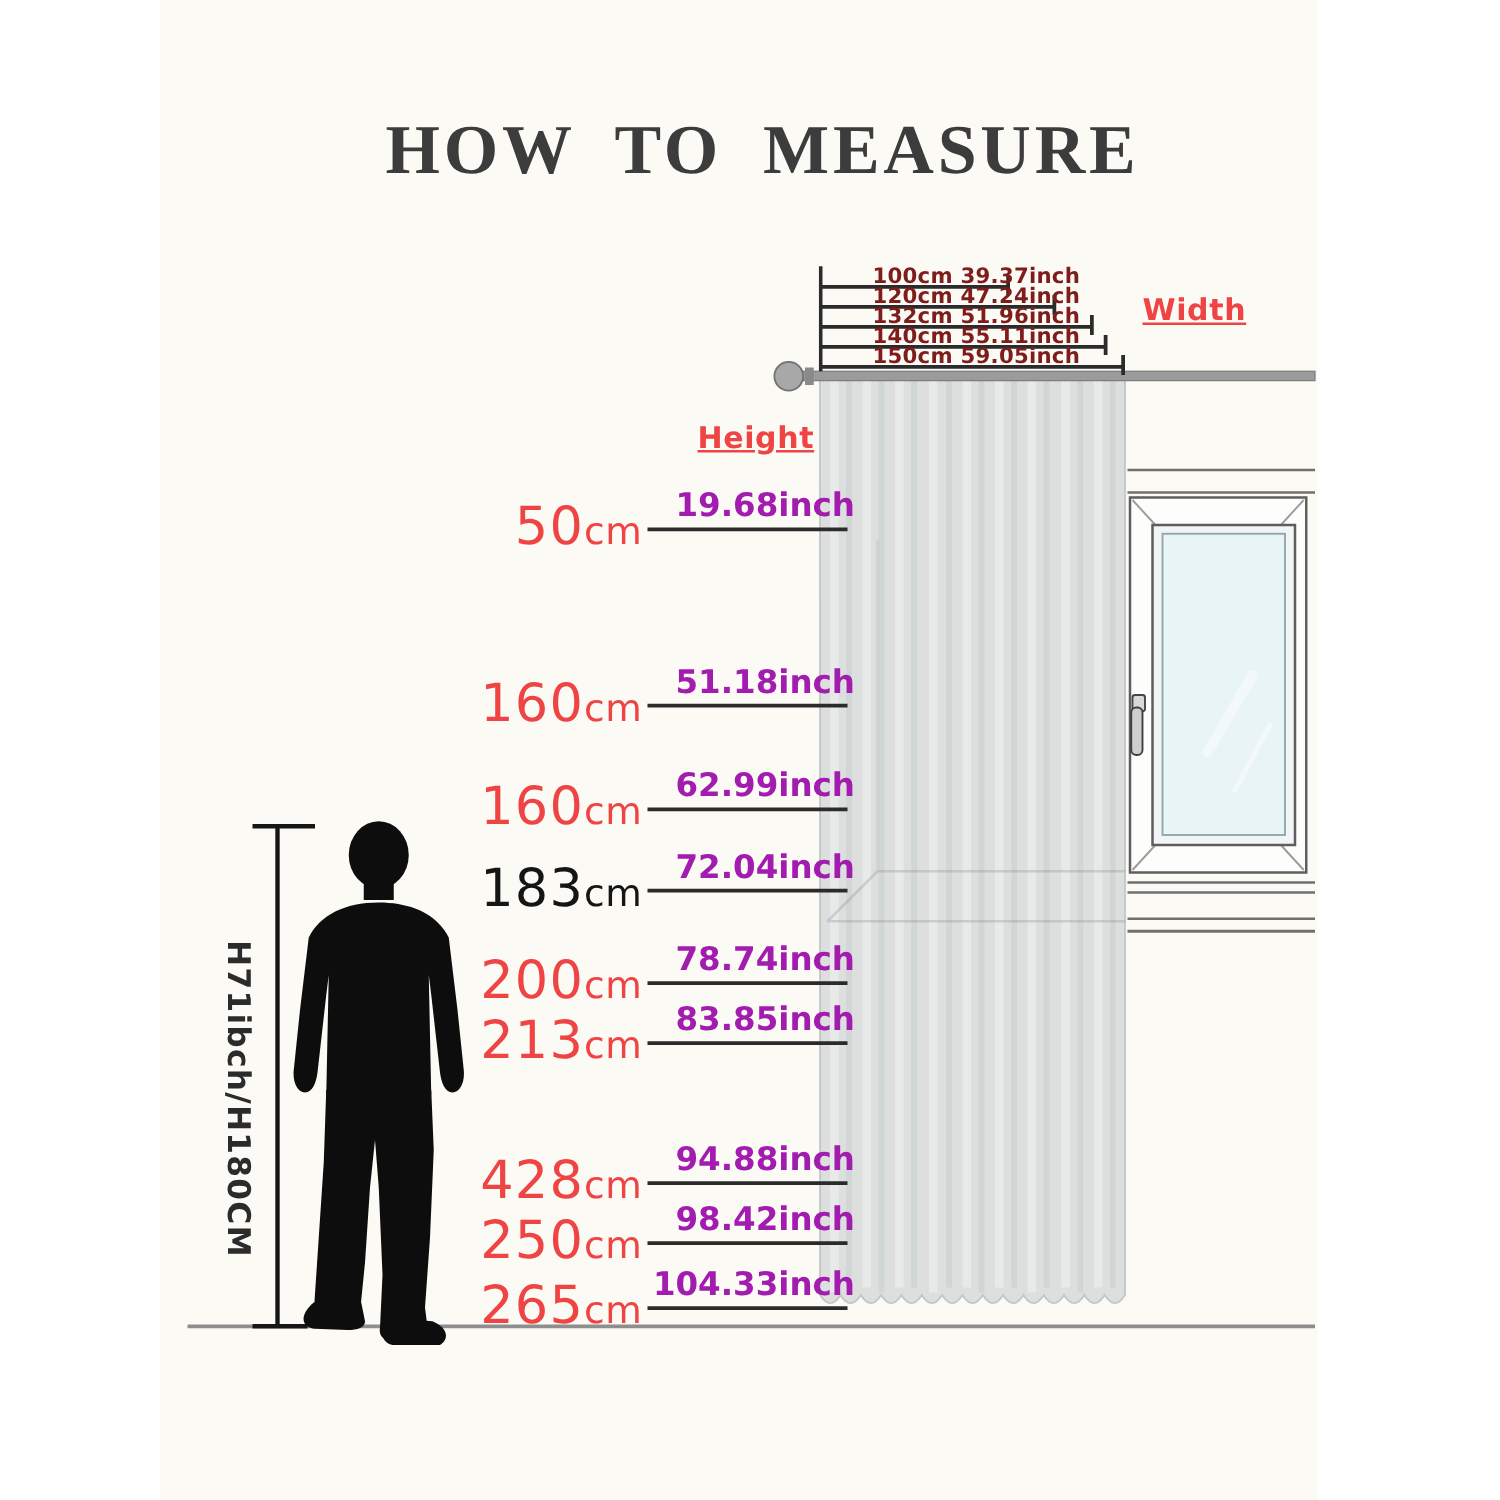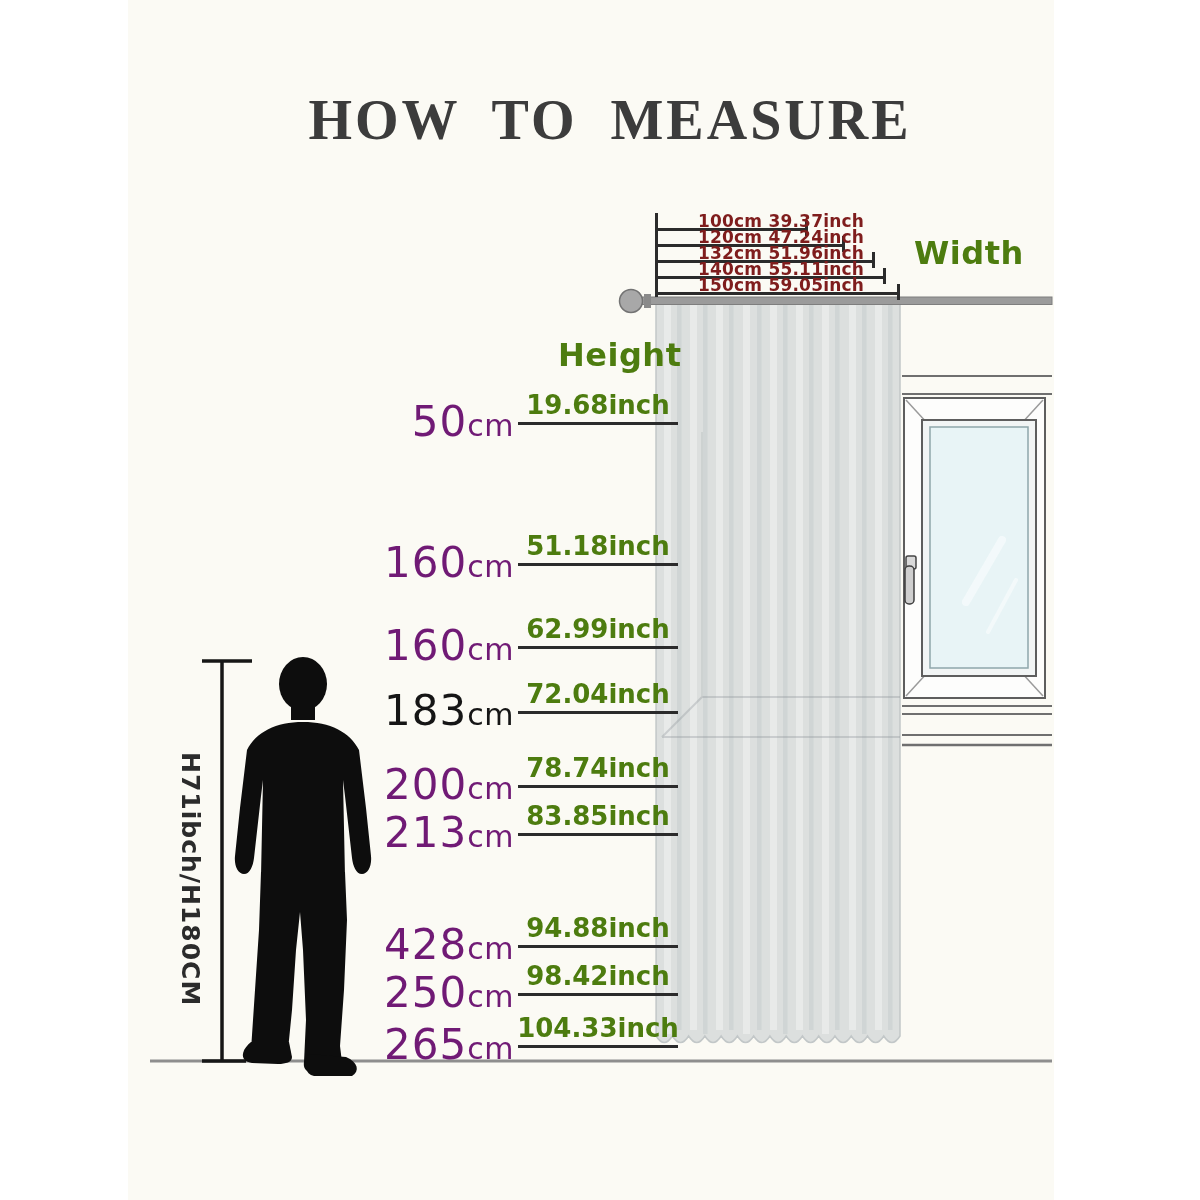--- a/index.html
+++ b/index.html
@@ -13,47 +13,48 @@
   }
   
   #title{
     position:absolute;left:240px;top:88px;width:740px;text-align:center;
     font-family:"Liberation Serif","DejaVu Serif",serif;
     font-size:56px;font-weight:700;color:#3c3c3c;
     letter-spacing:3px;word-spacing:16px;white-space:nowrap;
   }
   
   .axis-label{
-    position:absolute;font-weight:bold;font-size:32px;color:#4d7c0f;
+    position:absolute;font-weight:bold;font-size:24px;color:#ef4444;
     letter-spacing:0.5px;
+    text-decoration:underline;
   }
   #height-label{left:518px;top:336px;margin-left:40px;}
   #width-label{left:914px;top:234px;}
   
   .w-row{position:absolute;left:0;width:100%;height:0;}
   .w-row .w-line{position:absolute;height:2.5px;background:#2b2b2b;top:-1px;}
   .w-row .w-tick{position:absolute;width:2.5px;height:16px;background:#2b2b2b;top:-9px;}
   .w-row .w-text{
     position:absolute;left:698px;top:-18.5px;font-size:17px;font-weight:bold;
     color:#7f1d1d;white-space:nowrap;letter-spacing:0.2px;
   }
   #w-ruler-vline{position:absolute;left:655px;top:213px;width:2.5px;height:84px;background:#2b2b2b;}
   
   .h-row{position:absolute;left:0;width:100%;height:0;}
   .h-row .h-line{position:absolute;left:518px;width:160px;height:3px;background:#2b2b2b;top:-1.5px;}
   .h-row .h-cm{
     position:absolute;left:230px;width:284px;text-align:right;top:0;
-    transform:translateY(-54%);color:#701a75;white-space:nowrap;
+    transform:translateY(-54%);color:#ef4444;white-space:nowrap;
   }
   .h-row .h-cm .num{font-size:42px;letter-spacing:1px;}
   .h-row .h-cm .unit{font-size:30px;letter-spacing:0.5px;}
   .h-row.bold .h-cm{color:#151515;font-weight:normal;}
   .h-row .h-inch{
-    position:absolute;left:512px;width:172px;text-align:center;top:-33px;
-    font-size:26px;font-weight:bold;color:#4d7c0f;white-space:nowrap;
+    position:absolute;left:512px;width:172px;text-align:right;top:-33px;
+    font-size:26px;font-weight:bold;color:#a21caf;white-space:nowrap;
   }
   
   #person-label{
     position:absolute;left:176px;top:752px;height:230px;
     writing-mode:vertical-rl;text-orientation:mixed;
     font-size:25px;font-weight:bold;color:#2b2b2b;letter-spacing:1px;
     white-space:nowrap;
   }
   
   #art{position:absolute;left:0;top:0;}

